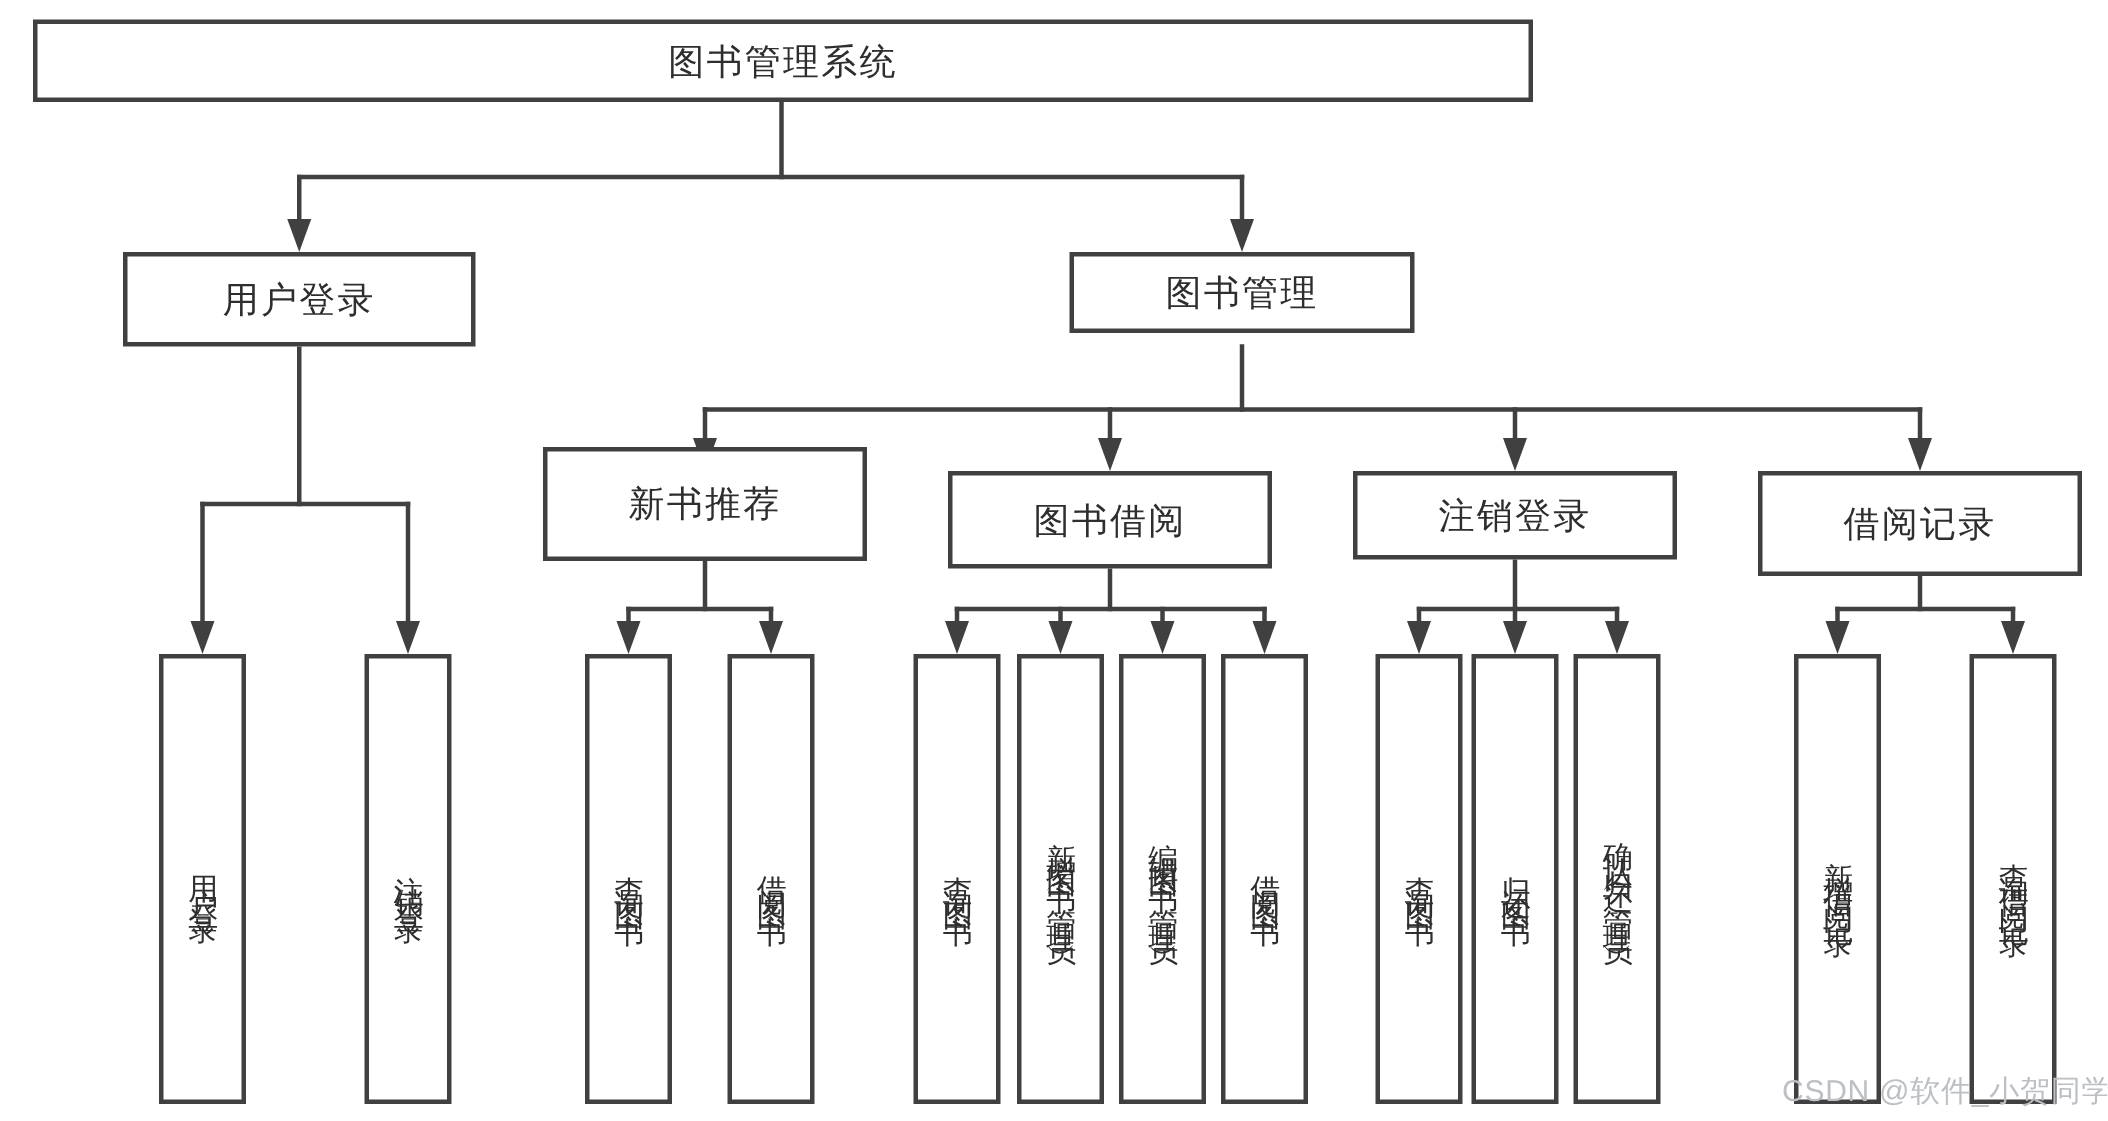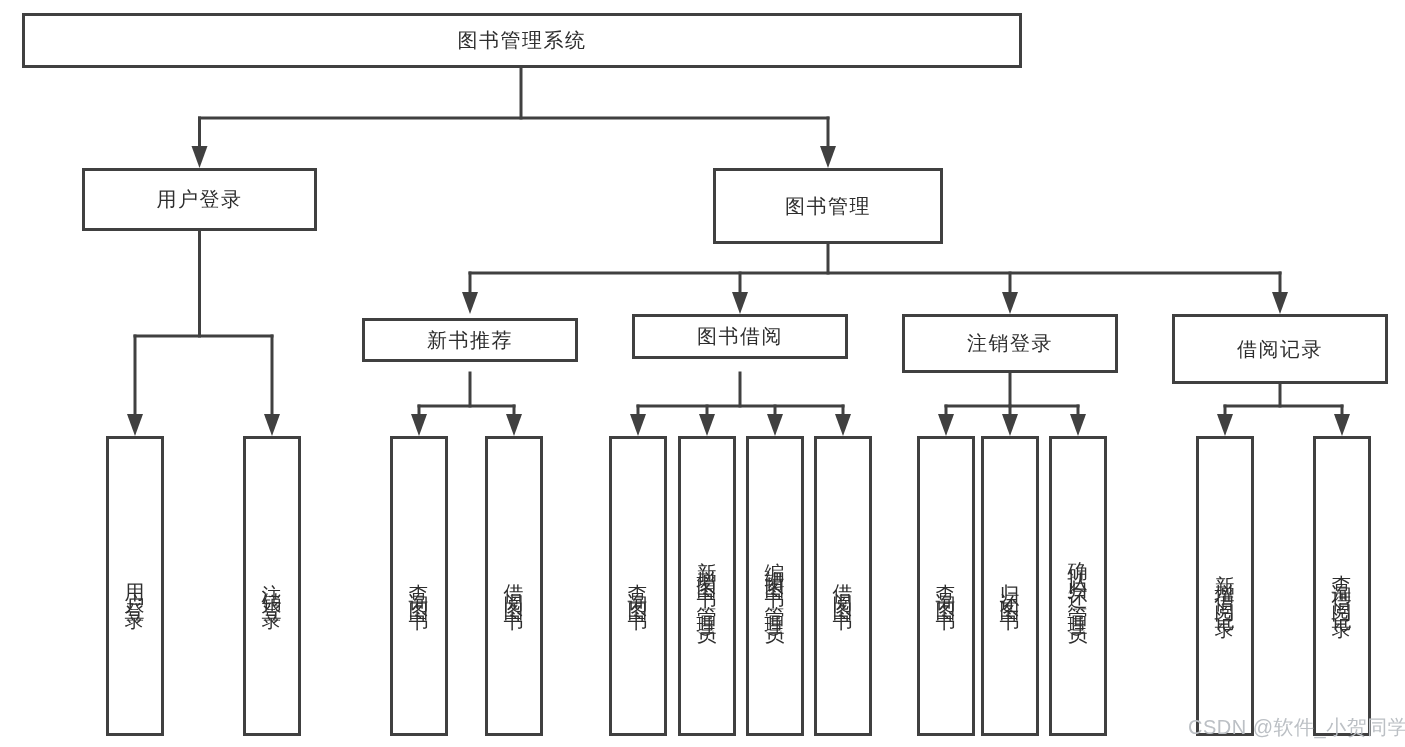--- a/index.html
+++ b/index.html
@@ -24,21 +24,21 @@
   .node {
     position: absolute;
     box-sizing: border-box;
     border: 3px solid #404040;
     background: #ffffff;
     display: flex;
     align-items: center;
     justify-content: center;
     z-index: 1;
     color: #2e2e2e;
-    font-size: 20px;
+    font-size: 24px;
     letter-spacing: 1.5px;
     white-space: nowrap;
   }
   .leaf {
     position: absolute;
     box-sizing: border-box;
     border: 3px solid #404040;
     background: #ffffff;
     display: flex;
     align-items: center;
@@ -53,23 +53,23 @@
     writing-mode: vertical-rl;
     text-orientation: mixed;
     font-size: 20px;
     line-height: 1;
     letter-spacing: 9px;
     white-space: nowrap;
   }
   
   .n-root   { left: 22px;   top: 13px;  width: 1000px; height: 55px; }
   .n-login  { left: 82px;   top: 168px; width: 235px;  height: 63px; }
-  .n-mgmt   { left: 713px;  top: 168px; width: 230px;  height: 76px; font-family: Liberation Serif, serif; }
-  .n-g0 { left: 362px;  top: 318px; width: 216px; height: 44px; }
-  .n-g1 { left: 632px;  top: 314px; width: 216px; height: 45px; }
+  .n-mgmt   { left: 713px;  top: 168px; width: 230px;  height: 54px; font-family: Liberation Serif, serif; }
+  .n-g0 { left: 362px;  top: 298px; width: 216px; height: 76px; }
+  .n-g1 { left: 632px;  top: 314px; width: 216px; height: 65px; }
   .n-g2 { left: 902px;  top: 314px; width: 216px; height: 59px; }
   .n-g3 { left: 1172px; top: 314px; width: 216px; height: 70px; }
   
   .lf-a0 { left: 106px; }
   .lf-a1 { left: 243px; }
   .lf-b0 { left: 390px; }
   .lf-b1 { left: 485px; }
   .lf-c0 { left: 609px; }
   .lf-c1 { left: 678px; }
   .lf-c2 { left: 746px; }

